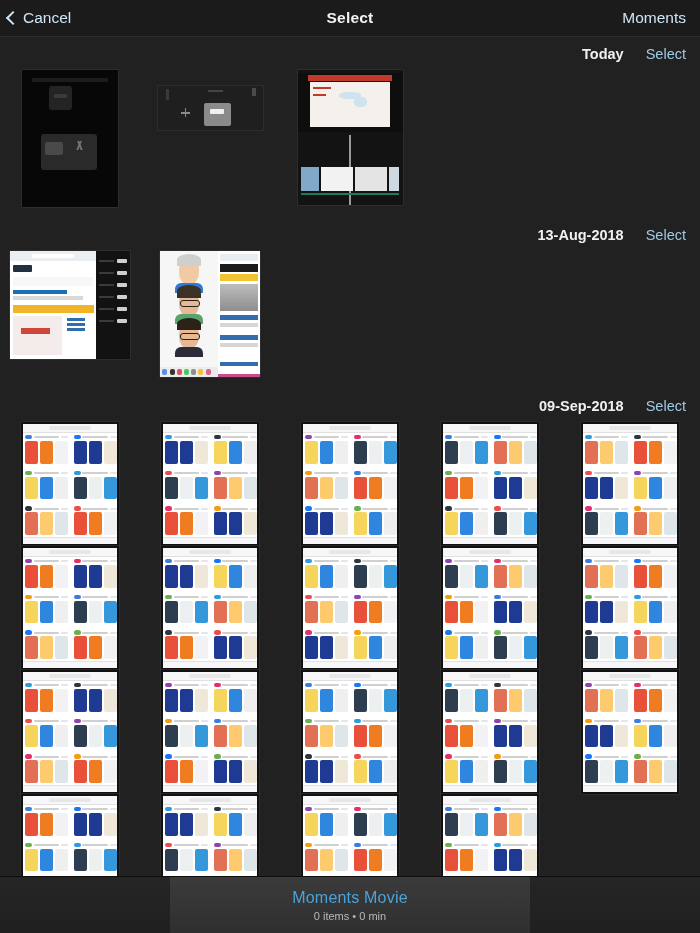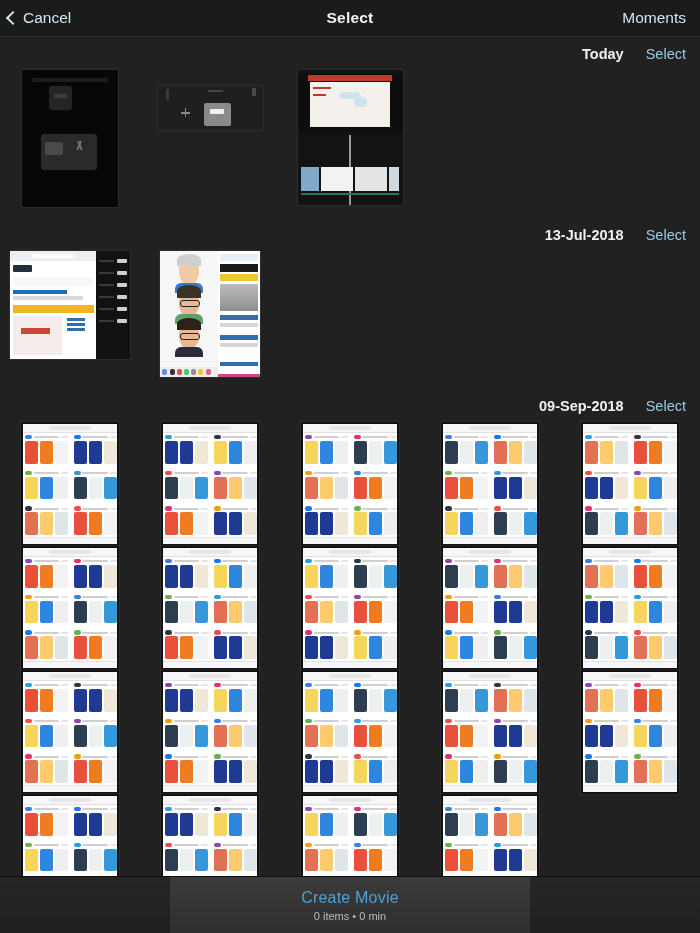--- a/index.html
+++ b/index.html
@@ -245,21 +245,21 @@
           <i style="flex:.6;background:#cfd8de"></i>
         </div>
         <div class="v-green"></div>
       </div>
     </div>
     <div class="cell"></div>
     <div class="cell"></div>
   </div>
 
   <div class="sec-head">
-    <span class="sec-date">13-Jul-2018</span>
+    <span class="sec-date">13-Aug-2018</span>
     <span class="sec-select">Select</span>
   </div>
 
   <div class="grid row-apr13">
     <div class="cell">
       <div class="thumb s-web">
         <div class="w-left">
           <div class="w-bar"></div>
           <div class="w-amz"></div>
           <div class="w-icons"></div>
@@ -1875,15 +1875,15 @@
         </div>
       </div>
       <div class="cell"></div>
     </div>
 
 </div>
 
 <div class="bottombar">
   <div class="bb-left"></div>
   <div class="bb-right"></div>
-  <div class="cm-title">Create Movie</div>
+  <div class="cm-title">Moments Movie</div>
   <div class="cm-sub">0 items • 0 min</div>
 </div>
 
 </body></html>

